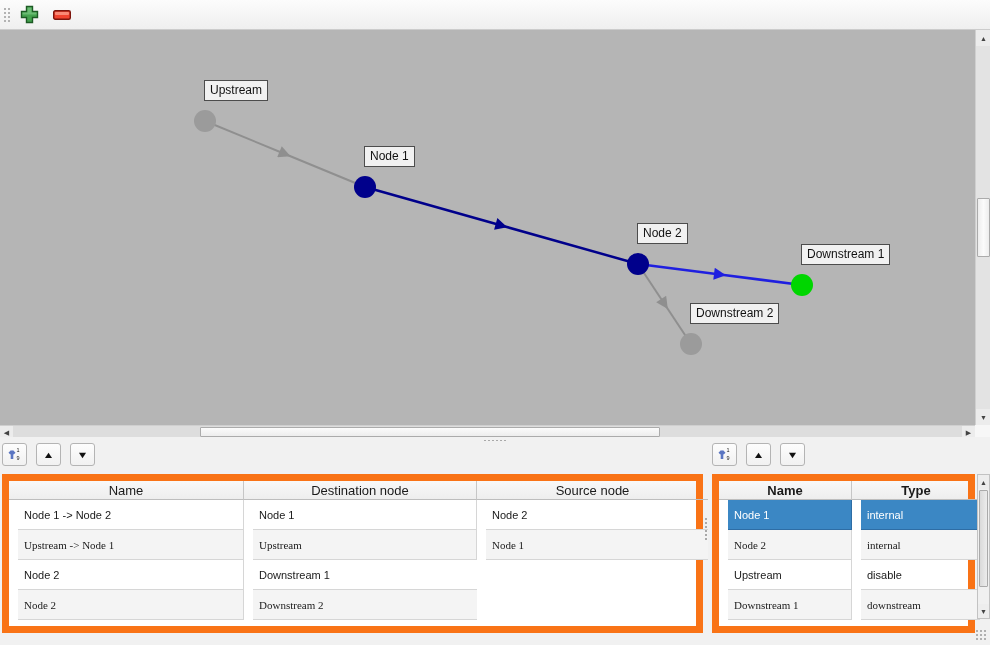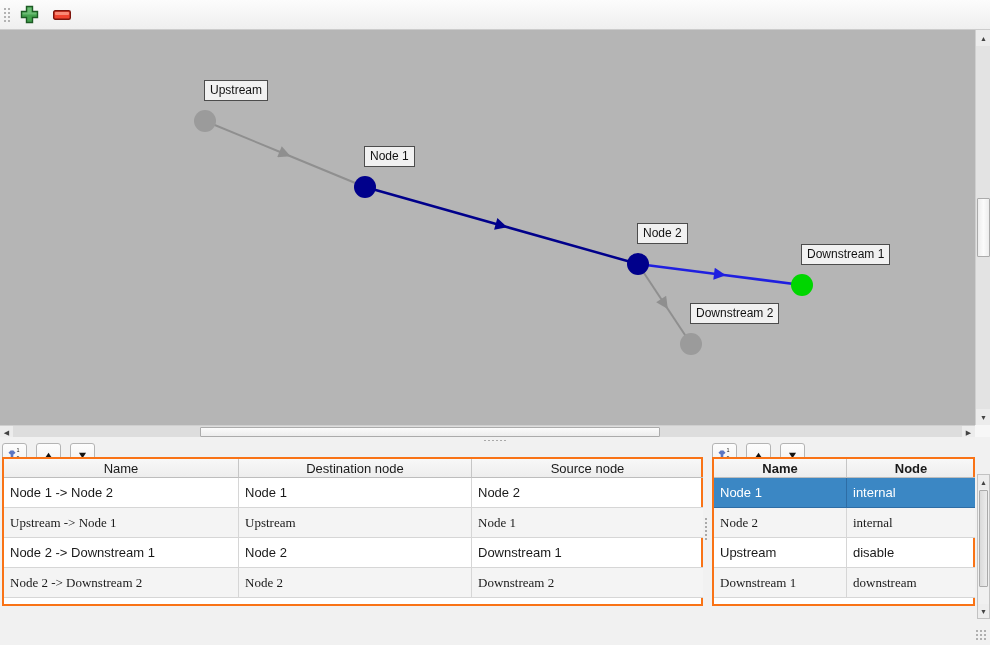--- a/index.html
+++ b/index.html
@@ -46,28 +46,28 @@
   .vsplit-grip { position:absolute; left:704px; top:517px; width:4px; height:24px;
                  background-image:radial-gradient(#a9a9a9 0.9px, transparent 1px); background-size:4px 4px; }
 
   
   .mini-btn { position:absolute; top:443px; width:25px; height:23px; border:1px solid #b4b4b4;
               border-radius:3px; background:linear-gradient(#fdfdfd,#f1f1f1);
               display:flex; align-items:center; justify-content:center; font-size:9px; color:#111; }
   .mini-btn span.tri { transform:scaleX(1.35); display:inline-block; }
 
   
-  .tbl { position:absolute; top:457px; background:#fff; border:2px solid #f97316; }
+  .tbl { position:absolute; top:474px; background:#fff; border:7px solid #f97316; }
   .tbl-head { display:grid; height:19px; background:linear-gradient(#f8f8f8,#ededed); }
   .tbl-head > div { border-right:1px solid #c6c6c6; border-bottom:1px solid #bdbdbd;
                     display:flex; align-items:center; justify-content:center; font-size:13px; }
   .tbl-head > div:last-child { border-right:none; }
   .tbl-row { display:grid; height:30px; }
   .tbl-row > div { border-right:1px solid #d6d6d6; border-bottom:1px solid #d6d6d6;
-                   display:flex; align-items:center; padding-left:6px; font-size:13px; }
+                   display:flex; align-items:center; padding-left:6px; font-size:11px;margin-left:9px; }
   .tbl-row > div:last-child { border-right:none; }
   .tbl-row.alt > div { background:#f4f4f4;font-family:Liberation Serif, serif; }
   .tbl-row.selected > div { background:#3b87c4; color:#ffffff; border-right-color:#2e6da5;
                             border-bottom-color:#2e6da5; }
   .tbl-stub { height:6px; background:#fff; }
   #left-table { left:2px; width:701px; }
   #left-table .tbl-head, #left-table .tbl-row { grid-template-columns:235px 233px 231px; }
   #right-table { left:712px; width:263px; }
   #right-table .tbl-head, #right-table .tbl-row { grid-template-columns:133px 128px; }
   #right-table .tbl-head > div { font-weight:bold; }
@@ -197,39 +197,37 @@
         <div>Node 1 -&gt; Node 2</div>
         <div>Node 1</div>
         <div>Node 2</div>
       </div>
       <div class="tbl-row alt">
         <div>Upstream -&gt; Node 1</div>
         <div>Upstream</div>
         <div>Node 1</div>
       </div>
       <div class="tbl-row">
-        <div>Node 2 -&gt; Downstream 1</div>
         <div>Node 2</div>
         <div>Downstream 1</div>
       </div>
       <div class="tbl-row alt">
-        <div>Node 2 -&gt; Downstream 2</div>
         <div>Node 2</div>
         <div>Downstream 2</div>
       </div>
     </div>
   <div class="tbl-stub"></div>
 </div>
 
 <div class="vsplit-grip"></div>
 
 <div class="tbl" id="right-table">
   <div class="tbl-head">
     <div>Name</div>
-    <div>Node</div>
+    <div>Type</div>
   </div>
   <div id="right-rows">
       <div class="tbl-row selected">
         <div>Node 1</div>
         <div>internal</div>
       </div>
       <div class="tbl-row alt">
         <div>Node 2</div>
         <div>internal</div>
       </div>

